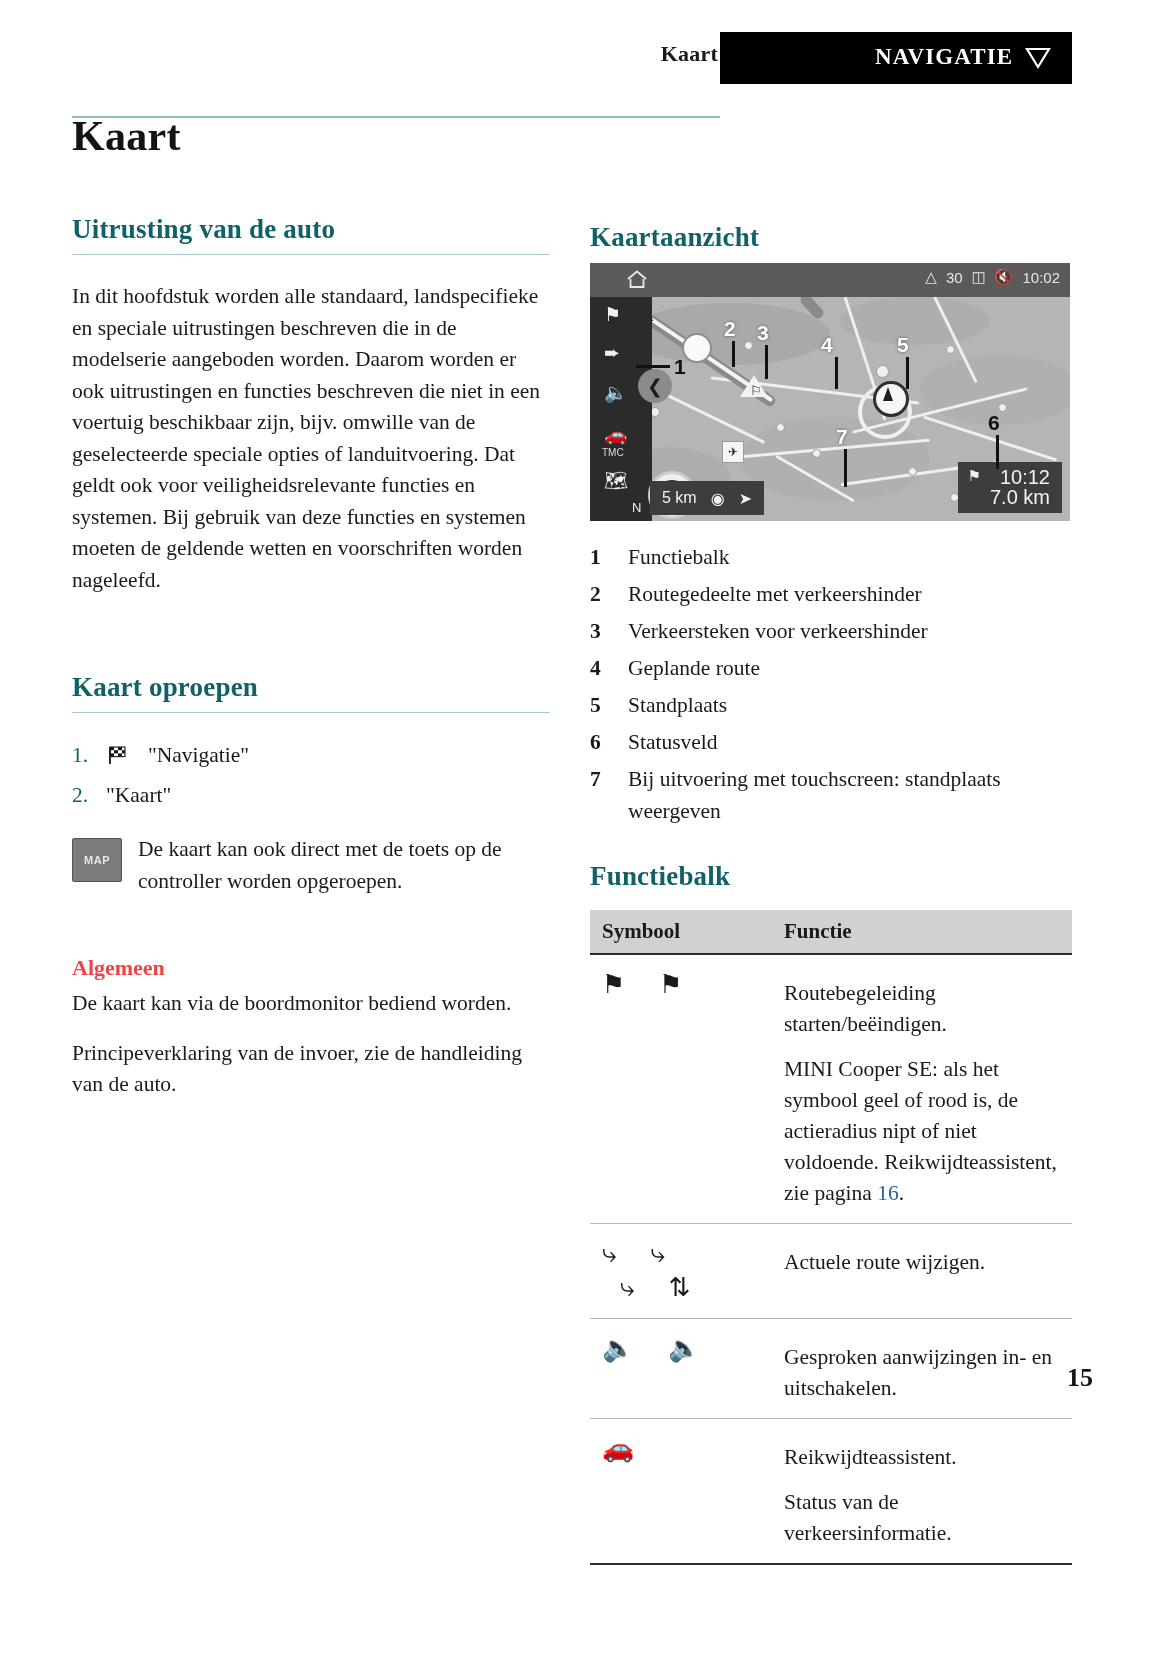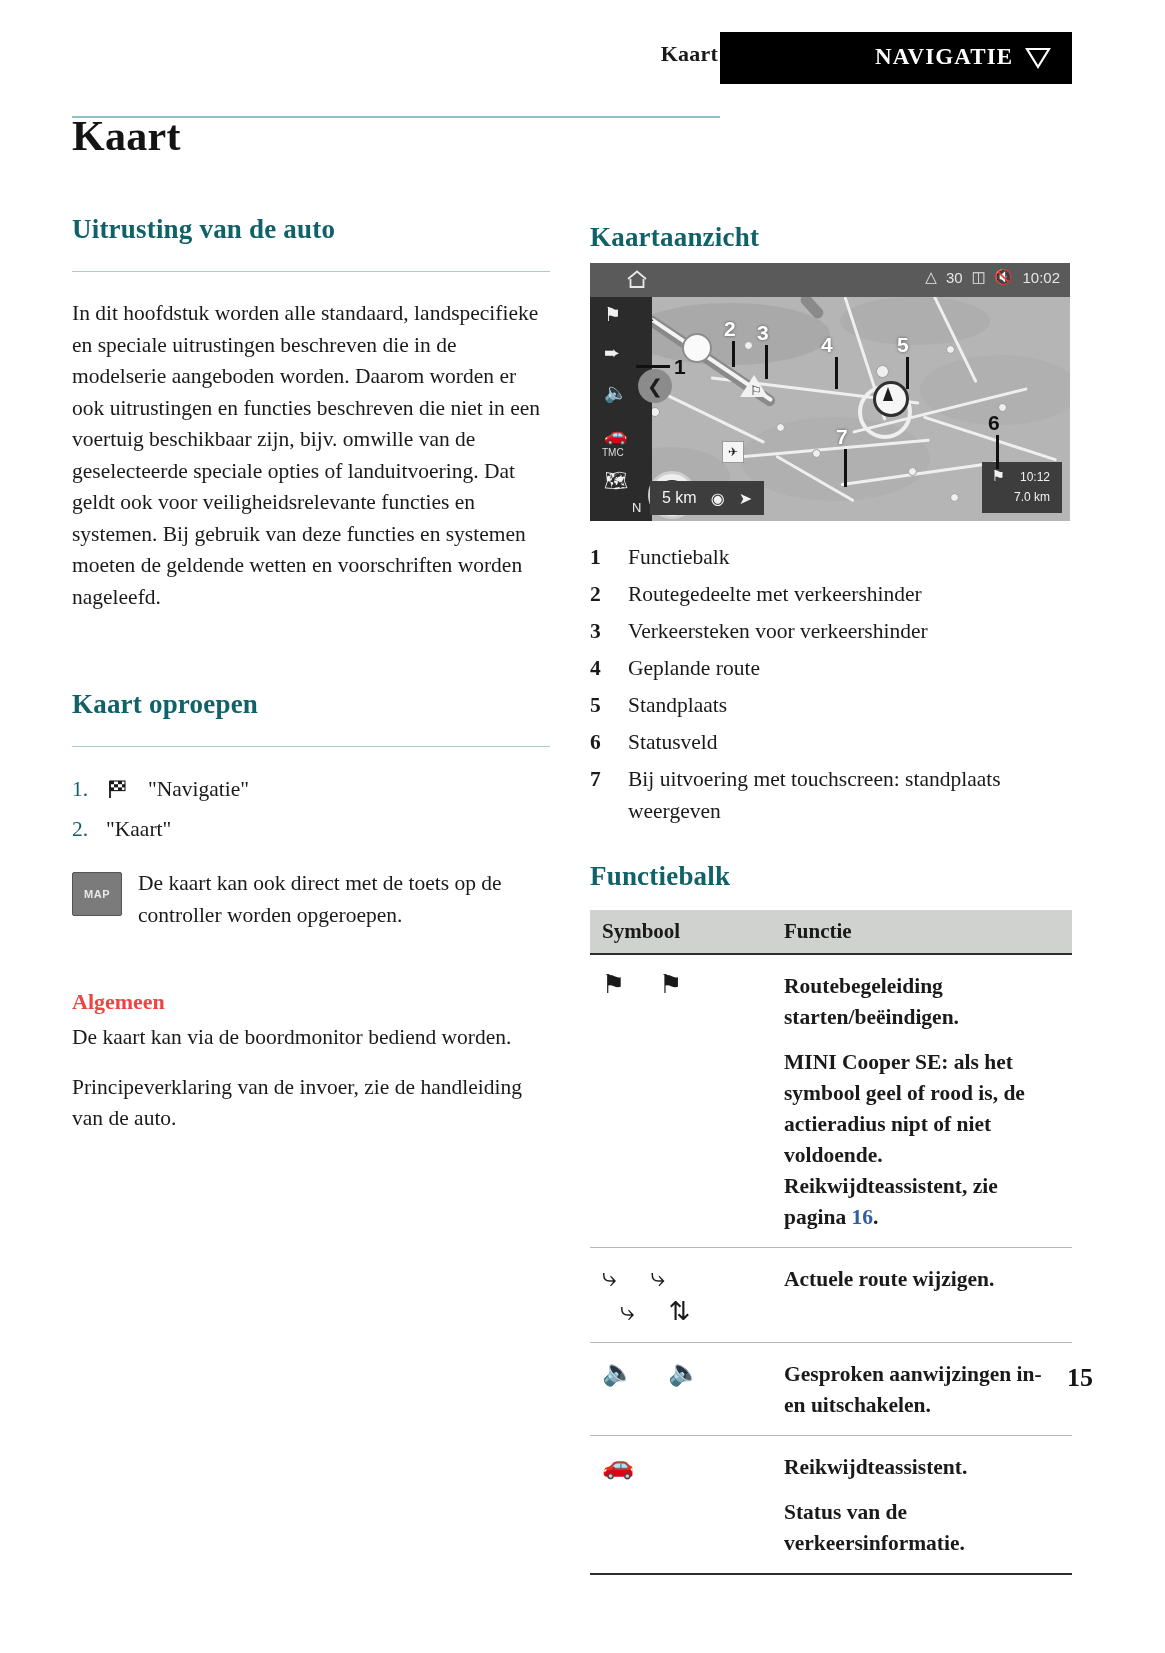--- a/index.html
+++ b/index.html
@@ -39,21 +39,21 @@
   .col-r{position:absolute;left:590px;top:222px;width:482px;}
 
   h1.doc-title{
     font-size:42px;font-weight:bold;margin:0 0 54px 0;
     letter-spacing:.3px;color:#141414;
   }
   h2.sec{
     font-size:27px;font-weight:bold;color:#116169;
     margin:0 0 6px 0;letter-spacing:.2px;
   }
-  h2.sec.rule{border-bottom:1.5px solid #a8ccd0;padding-bottom:26px;margin-bottom:26px;}
+  h2.sec.rule{border-bottom:1.5px solid #a8ccd0;padding-bottom:9px;margin-bottom:26px;}
   h3.sub{
     font-size:22px;font-weight:bold;color:#ef4444;
     margin:0 0 7px 0;
   }
   p.body{
     font-size:21.5px;line-height:31.5px;margin:0 0 18px 0;
     color:#1a1a1a;
   }
   p.body:last-child{margin-bottom:0;}
 
@@ -129,21 +129,21 @@
     position:absolute;width:26px;height:26px;border-radius:50%;
     background:#fafafa;border:2px solid #8d8d8d;
   }
   .status-field{
     position:absolute;right:8px;bottom:8px;
     background:#3d3d3d;color:#f2f2f2;
     padding:5px 12px 6px 10px;
     font-family:"Liberation Sans",sans-serif;
     display:flex;align-items:flex-start;gap:9px;
   }
-  .status-field .sf-vals{text-align:right;line-height:20px;font-size:12px;}
+  .status-field .sf-vals{text-align:right;line-height:20px;font-size:20px;}
   .scalebar{
     position:absolute;left:60px;bottom:6px;
     background:#3d3d3d;color:#f2f2f2;height:34px;
     display:flex;align-items:center;gap:14px;padding:0 12px;
     font-family:"Liberation Sans",sans-serif;font-size:16px;
   }
   .compass{
     position:absolute;left:58px;bottom:2px;width:42px;height:42px;
     border-radius:50%;background:#efefef;border:3px solid #cfcfcf;
   }
@@ -181,21 +181,21 @@
   table.fb th.c1{width:160px;}
   table.fb td{
     vertical-align:top;padding:12px 10px 14px 12px;
     font-size:21.5px;line-height:31px;
     border-bottom:1.2px solid #b9b9b9;
   }
   table.fb tr:last-child td{border-bottom:2.5px solid #2d2d2d;}
   td.symcell{width:160px;padding-left:14px;}
   .symrow{display:flex;gap:34px;font-size:26px;line-height:34px;font-family:"DejaVu Sans",sans-serif;}
   .symrow.indent{padding-left:18px;}
-  td.fn p{margin:4px 0 14px 0;font-weight:bold;}
+  td.fn p{margin:11px 0 14px 0;}
   td.fn p:last-child{margin-bottom:0;}
   a.pageref{color:#2f5fa0;text-decoration:none;}
 
   
   .pagenum{
     position:absolute;right:72px;bottom:62px;
     font-size:26px;font-weight:bold;color:#141414;
   }
 </style>
 </head>

